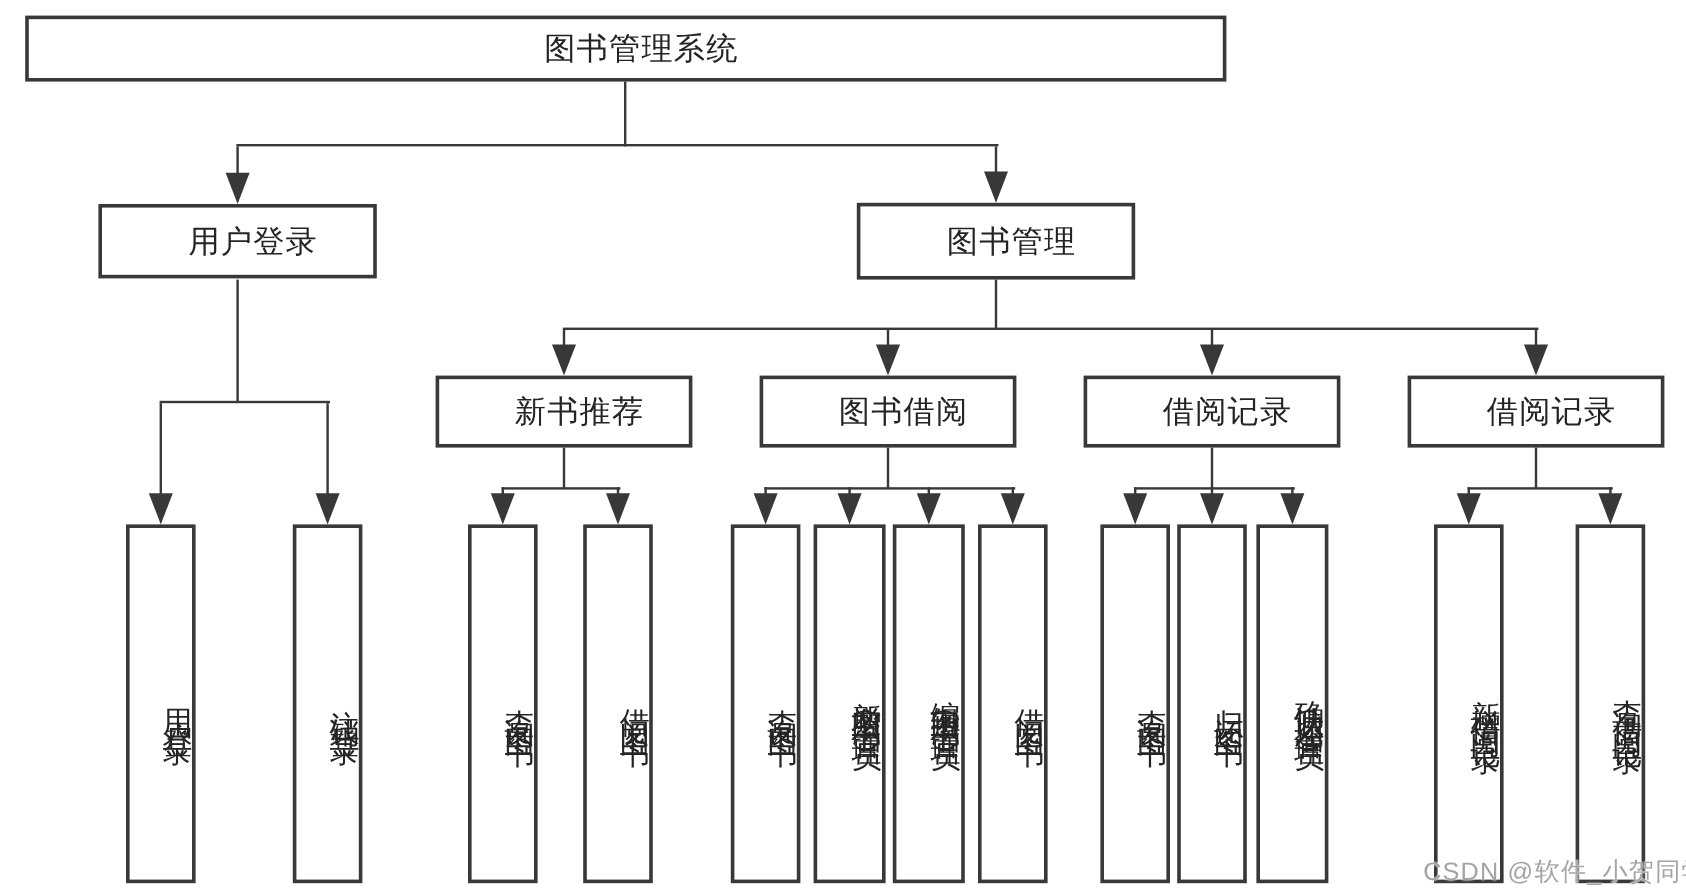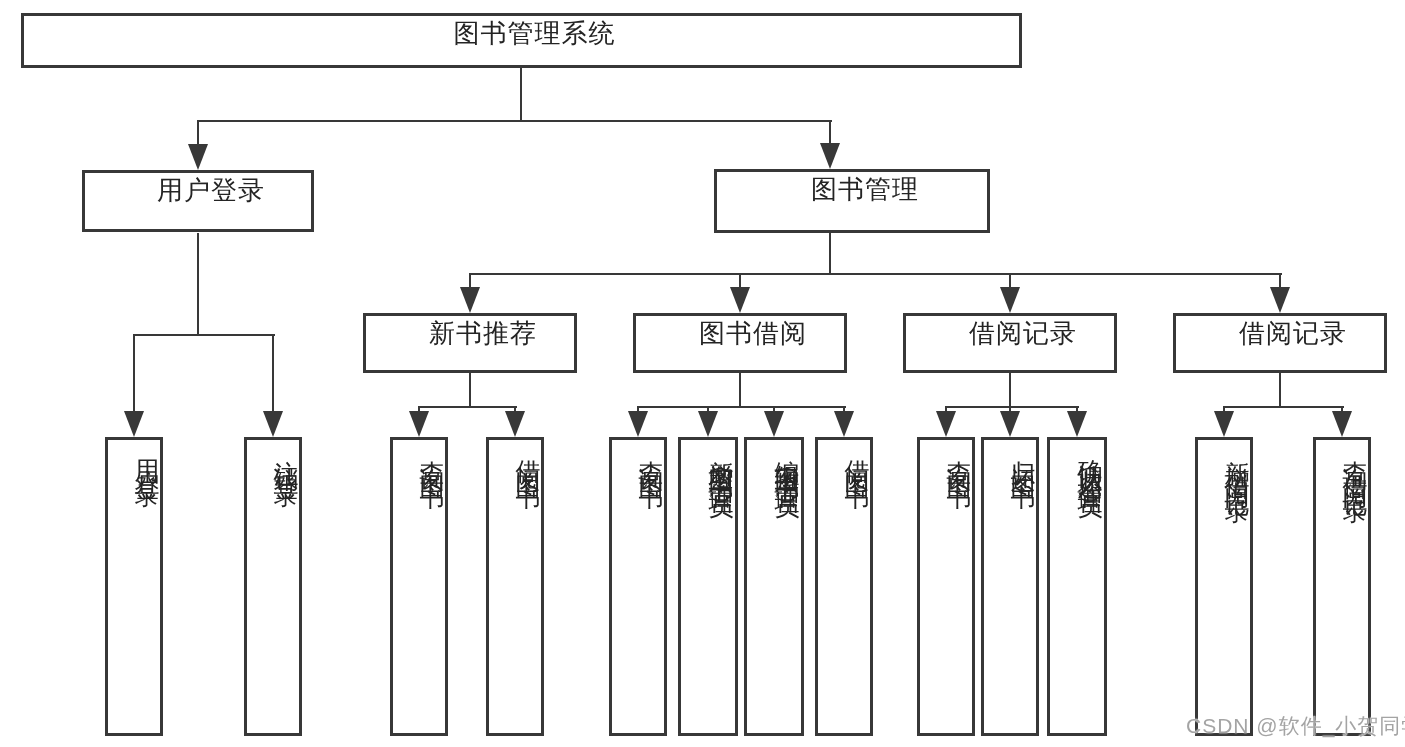--- a/index.html
+++ b/index.html
@@ -15,21 +15,21 @@
     position:relative;
     width:1405px;height:747px;
     background:var(--bg);
     font-family:"Liberation Sans","DejaVu Sans",sans-serif;
     overflow:hidden;
   }
   .box{
     position:absolute;
     border:3px solid var(--line);
     background:var(--bg);
-    display:flex;align-items:flex-start;justify-content:center;
+    display:flex;align-items:center;justify-content:center;
     color:var(--text);
     padding-left:26px;
   }
   .hbox span{font-size:26px;letter-spacing:1px;white-space:nowrap;}
   .root span{font-size:26px;letter-spacing:1px;}
   .leaf span{
     writing-mode:vertical-rl;
     text-orientation:mixed;
     font-size:25px;
     letter-spacing:8px;
@@ -58,21 +58,21 @@
 
 <div class="stage">
 
   <div class="box root" style="left:21px;top:13px;width:1001px;height:55px">
     <span>图书管理系统</span>
   </div>
 
   <div class="box hbox" style="left:82px;top:170px;width:232px;height:62px">
     <span>用户登录</span>
   </div>
-  <div class="box hbox" style="left:714px;top:169px;width:276px;height:64px">
+  <div class="box hbox" style="left:714px;top:169px;width:232px;height:64px">
     <span>图书管理</span>
   </div>
 
   <div class="box hbox" style="left:363px;top:313px;width:214px;height:60px">
     <span>新书推荐</span>
   </div>
   <div class="box hbox" style="left:633px;top:313px;width:214px;height:60px">
     <span>图书借阅</span>
   </div>
   <div class="box hbox" style="left:903px;top:313px;width:214px;height:60px">

